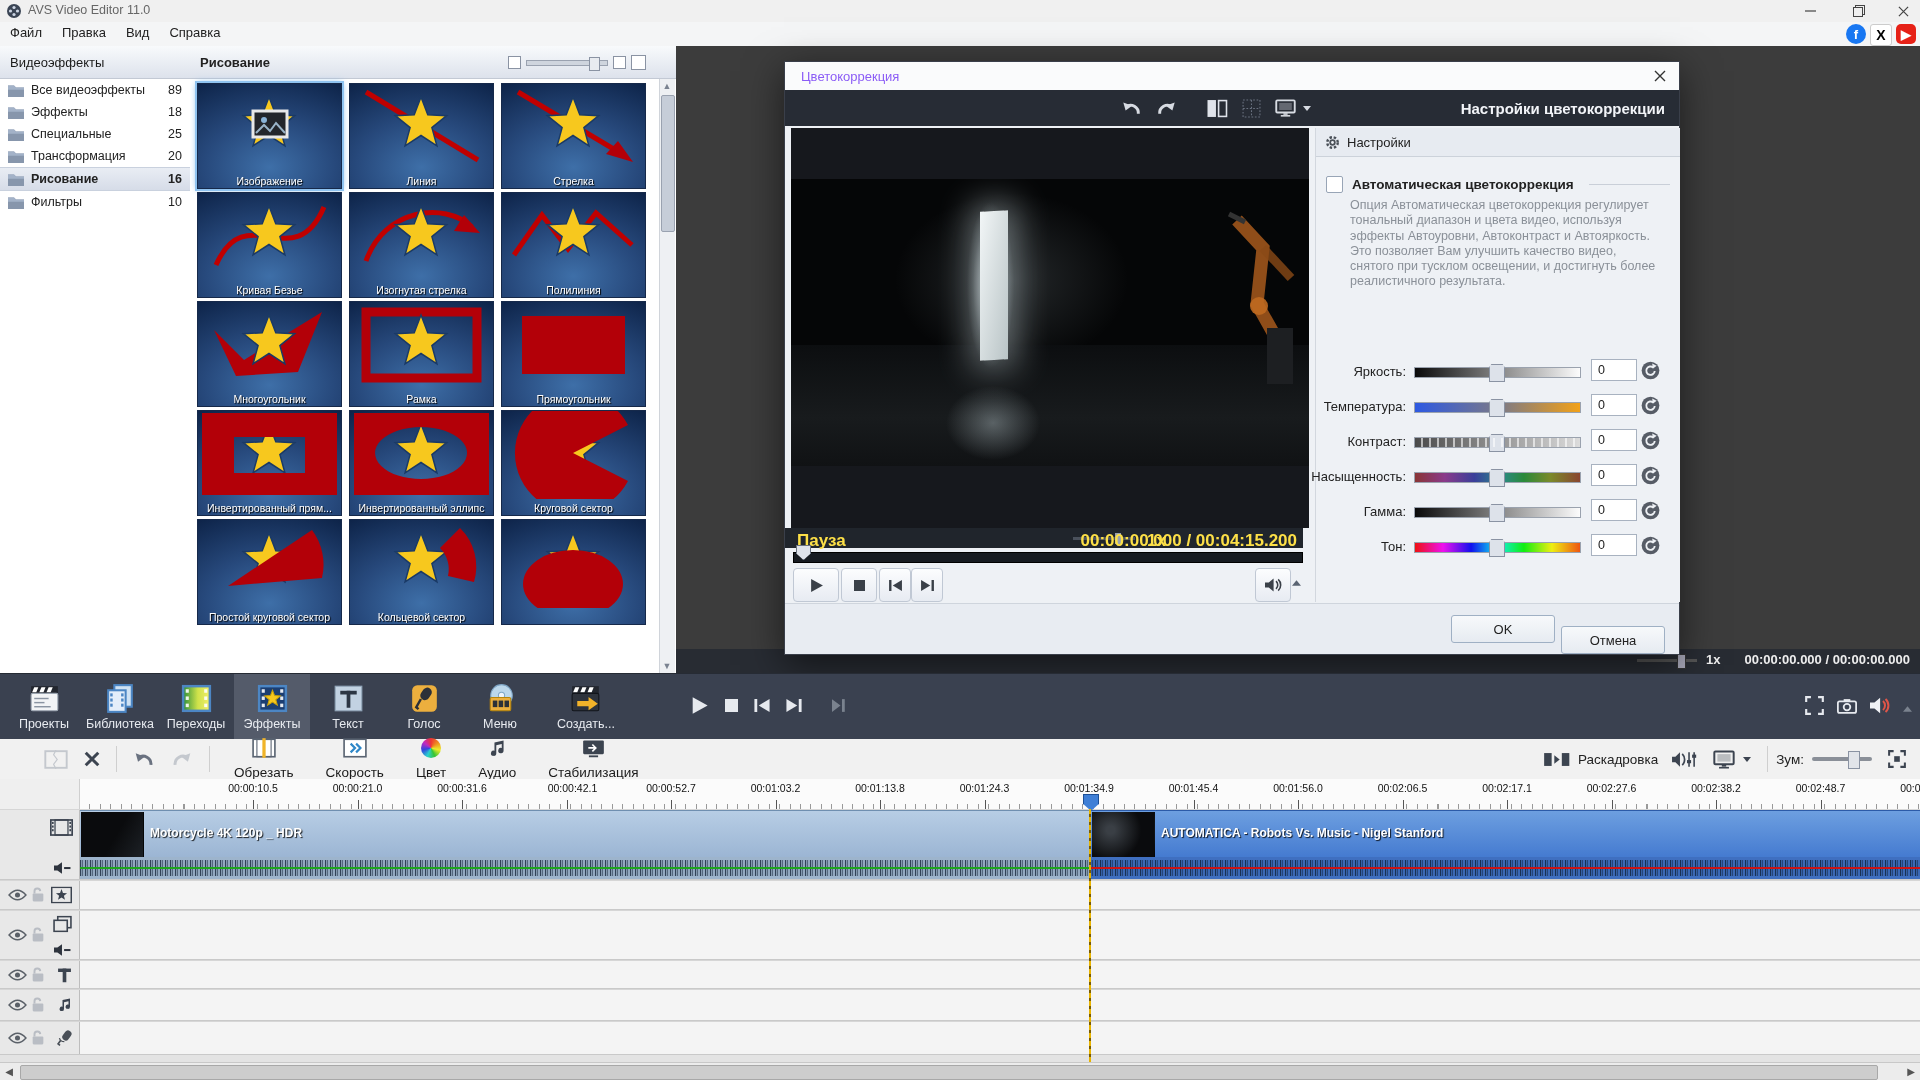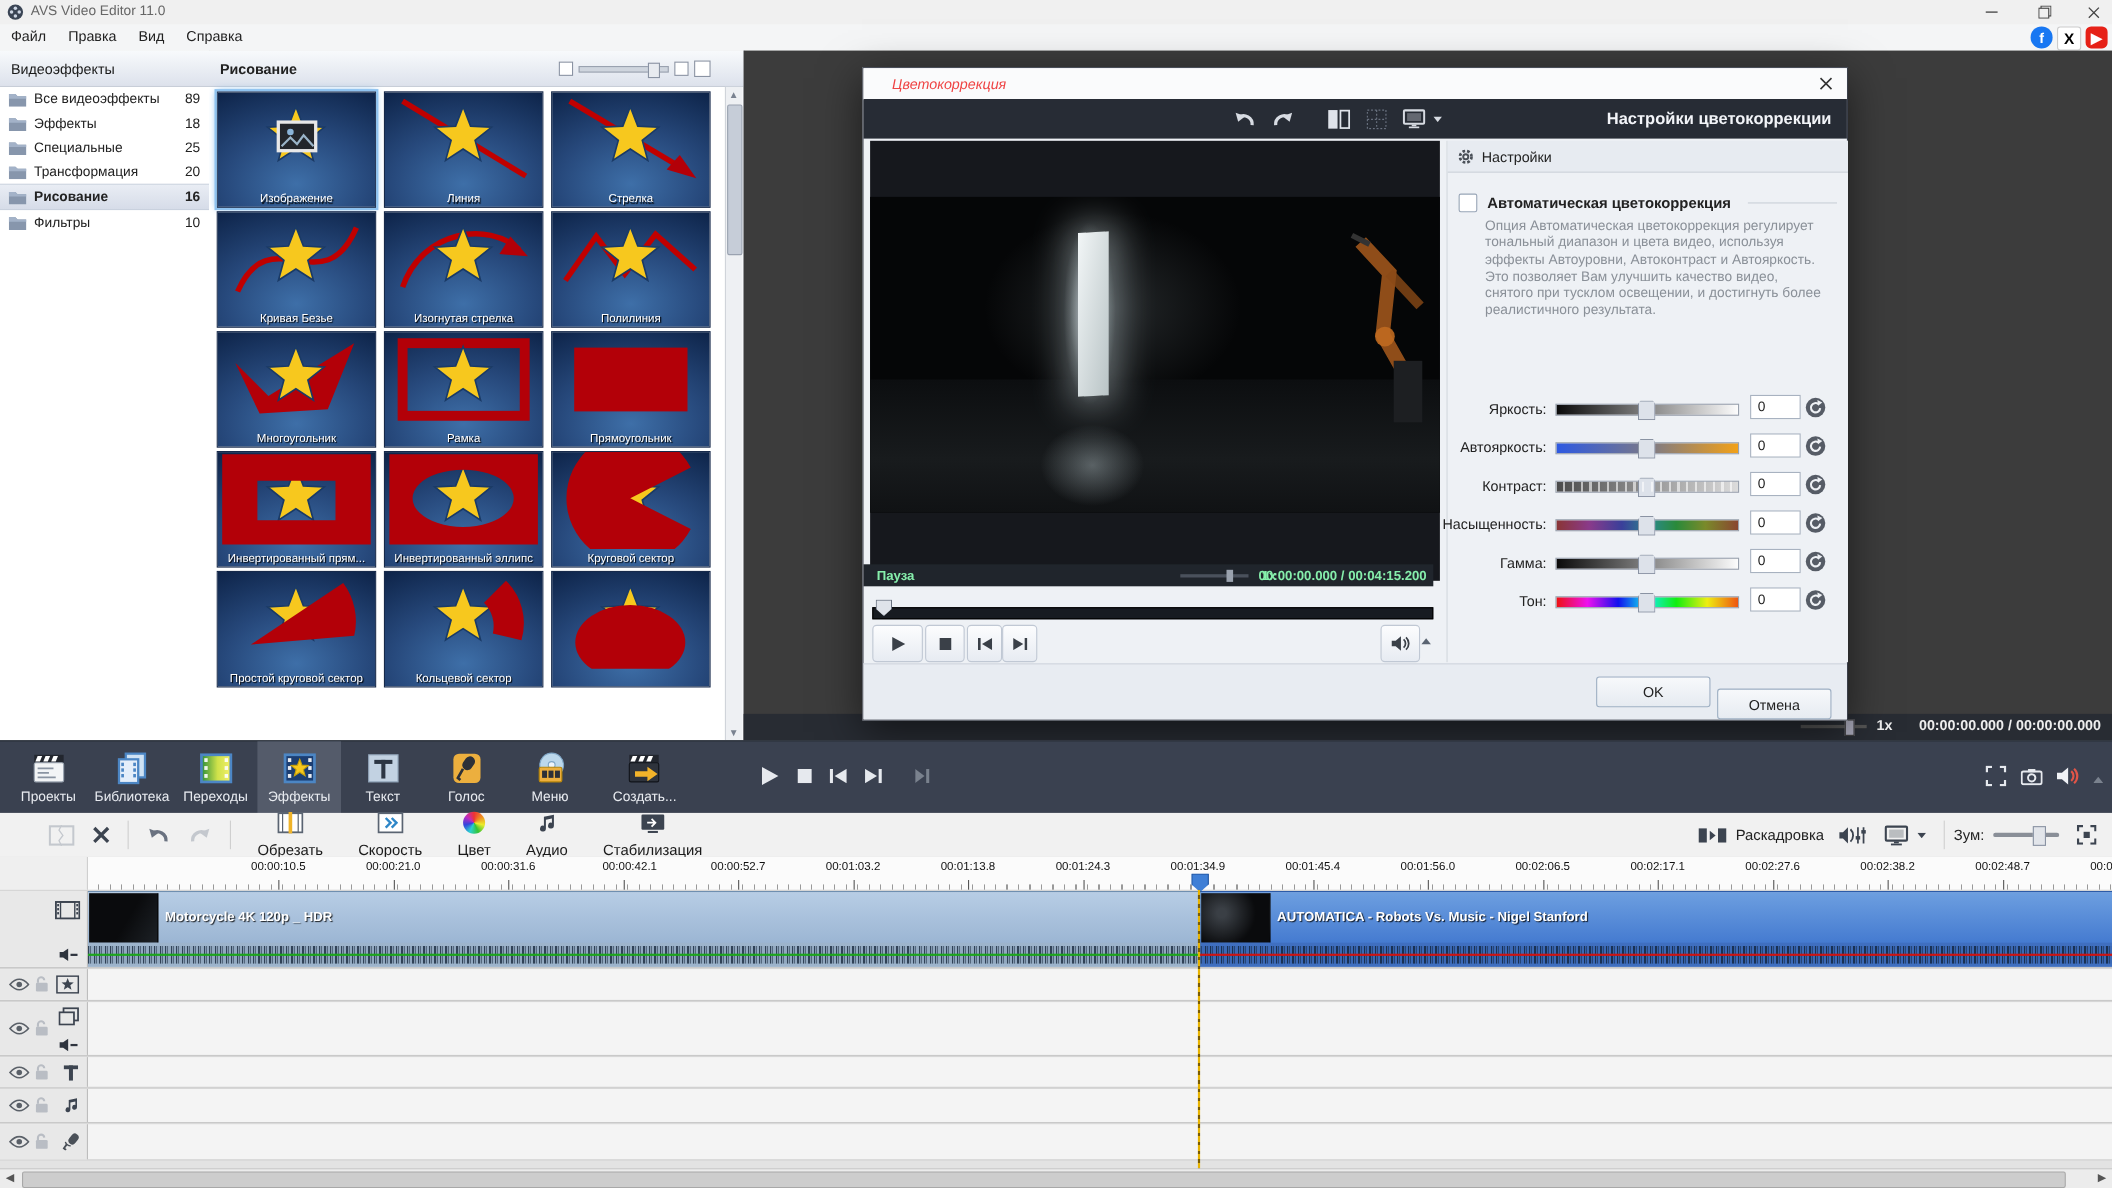--- a/index.html
+++ b/index.html
@@ -59,40 +59,40 @@
        display:flex;align-items:center;font-weight:bold;font-size:13px;}
   #pv-slider{position:absolute;left:961px;top:10px;width:60px;height:3px;background:#555;}
   #pv-slider .hnd{position:absolute;left:40px;top:-5px;width:7px;height:13px;background:#aab;border:1px solid #333;}
   #pv-speed{position:absolute;left:1030px;top:3px;}
   #pv-time{position:absolute;right:10px;top:3px;}
 
   
   #dlg{left:784px;top:61px;width:894px;height:592px;background:#eef1f5;border:1px solid #3a3f4a;
        box-shadow:0 10px 36px rgba(0,0,0,.55);}
   #dlg-title{position:absolute;left:0;top:0;right:0;height:28px;background:#fafbfc;border-bottom:1px solid #d8dce2;
-       display:flex;align-items:center;padding:0 26px;font-size:13px;color:#ef4444;font-style:italic;}
+       display:flex;align-items:center;padding:0 16px;font-size:13px;color:#8b5cf6;}
   #dlg-close{position:absolute;right:8px;top:5px;width:22px;height:18px;color:#333;display:flex;align-items:center;justify-content:center;}
   #dlg-toolbar{position:absolute;left:0;top:28px;right:0;height:36px;background:#272c35;display:flex;align-items:center;}
   .dtb{color:#d7dbe2;margin:0 7px;display:flex;align-items:center;}
   .dtb.dim{color:#6a7280;}
   #dlg-toolbar-title{margin-left:auto;margin-right:14px;color:#f2f4f8;font-weight:bold;font-size:15px;}
   #dlg-preview{position:absolute;left:6px;top:66px;width:518px;height:400px;background:#16181d;}
   .video{position:absolute;left:0;top:51px;width:518px;height:287px;background:#050607;overflow:hidden;}
   .video:before{content:"";position:absolute;left:20%;top:5%;width:45%;height:60%;
        background:radial-gradient(closest-side,rgba(110,120,125,.30),transparent);}
   .v-floor{position:absolute;left:0;bottom:0;width:100%;height:42%;
        background:linear-gradient(#0c0e10,#181b1d 60%,#101214);}
   .v-glow{position:absolute;left:34%;top:8%;width:9%;height:58%;
        background:radial-gradient(closest-side,rgba(235,245,248,.8),rgba(200,215,220,.15) 75%,transparent);}
   .v-panel{position:absolute;left:36.5%;top:11%;width:5.5%;height:52%;background:linear-gradient(100deg,#f2f6f7,#b9c4c6);
        transform:skewY(-3deg);box-shadow:0 0 34px 8px rgba(220,235,240,.45);}
   .v-refl{position:absolute;left:30%;bottom:2%;width:18%;height:26%;
        background:radial-gradient(closest-side,rgba(190,205,210,.4),transparent);}
-  #dlg-status{position:absolute;left:0;top:451px;width:518px;height:20px;background:#20252c;color:#86efac;
-       font-weight:bold;font-size:12px;}
+  #dlg-status{position:absolute;left:0;top:466px;width:518px;height:20px;background:#20252c;color:#fde047;
+       font-weight:bold;font-size:17px;}
   #dlg-status .st{position:absolute;left:12px;top:3px;}
   #dlg-speedtrack{position:absolute;left:288px;top:9px;width:62px;height:3px;background:#4a515c;}
   #dlg-speedtrack .hnd{position:absolute;left:42px;top:-4px;width:6px;height:11px;background:#9aa2ae;}
   #dlg-status .spd{position:absolute;left:362px;top:3px;}
   #dlg-status .tm{position:absolute;right:6px;top:3px;}
   #dlg-seek{position:absolute;left:8px;top:490px;width:508px;height:9px;background:#171b21;border:1px solid #000;}
   #seek-hnd{position:absolute;left:2px;top:-8px;width:13px;height:13px;background:#dfe3ea;border:1px solid #6a7280;
        clip-path:polygon(0 0,100% 0,100% 55%,50% 100%,0 55%);}
   .pbtn{position:absolute;top:506px;height:32px;background:linear-gradient(#fcfdfe,#e7ebf2);border:1px solid #c0c8d4;
        border-radius:4px;color:#3a4048;display:flex;align-items:center;justify-content:center;}
@@ -581,21 +581,21 @@
             <span class="sval">0</span>
             <span class="sreset ic">
               <svg width="19" height="19" viewBox="0 0 18 18">
                 <circle cx="9" cy="9" r="8.4" fill="#565c66"></circle>
                 <path d="M13 9.5a4 4 0 1 1-1.4-3.4" fill="none" stroke="#eef1f5" stroke-width="1.8"></path>
                 <polygon points="10.6,2.4 14.8,4.6 11.2,7.4" fill="#eef1f5"></polygon>
               </svg>
             </span>
           </div>
           <div class="srow" style="top: 268px;">
-            <span class="slbl">Автояркость:</span>
+            <span class="slbl">Температура:</span>
             <span class="strack g-temperature">
               <span class="shnd"></span>
             </span>
             <span class="sval">0</span>
             <span class="sreset ic">
               <svg width="19" height="19" viewBox="0 0 18 18">
                 <circle cx="9" cy="9" r="8.4" fill="#565c66"></circle>
                 <path d="M13 9.5a4 4 0 1 1-1.4-3.4" fill="none" stroke="#eef1f5" stroke-width="1.8"></path>
                 <polygon points="10.6,2.4 14.8,4.6 11.2,7.4" fill="#eef1f5"></polygon>
               </svg>

